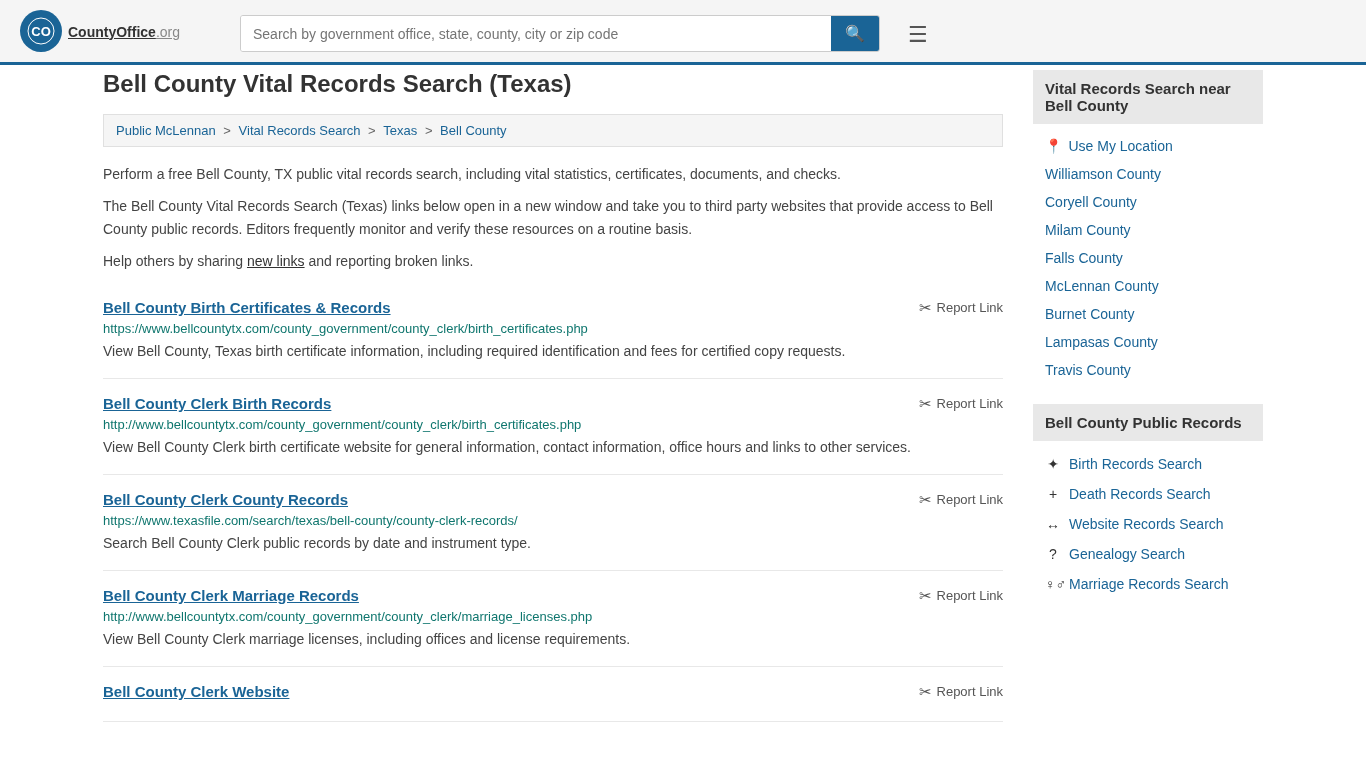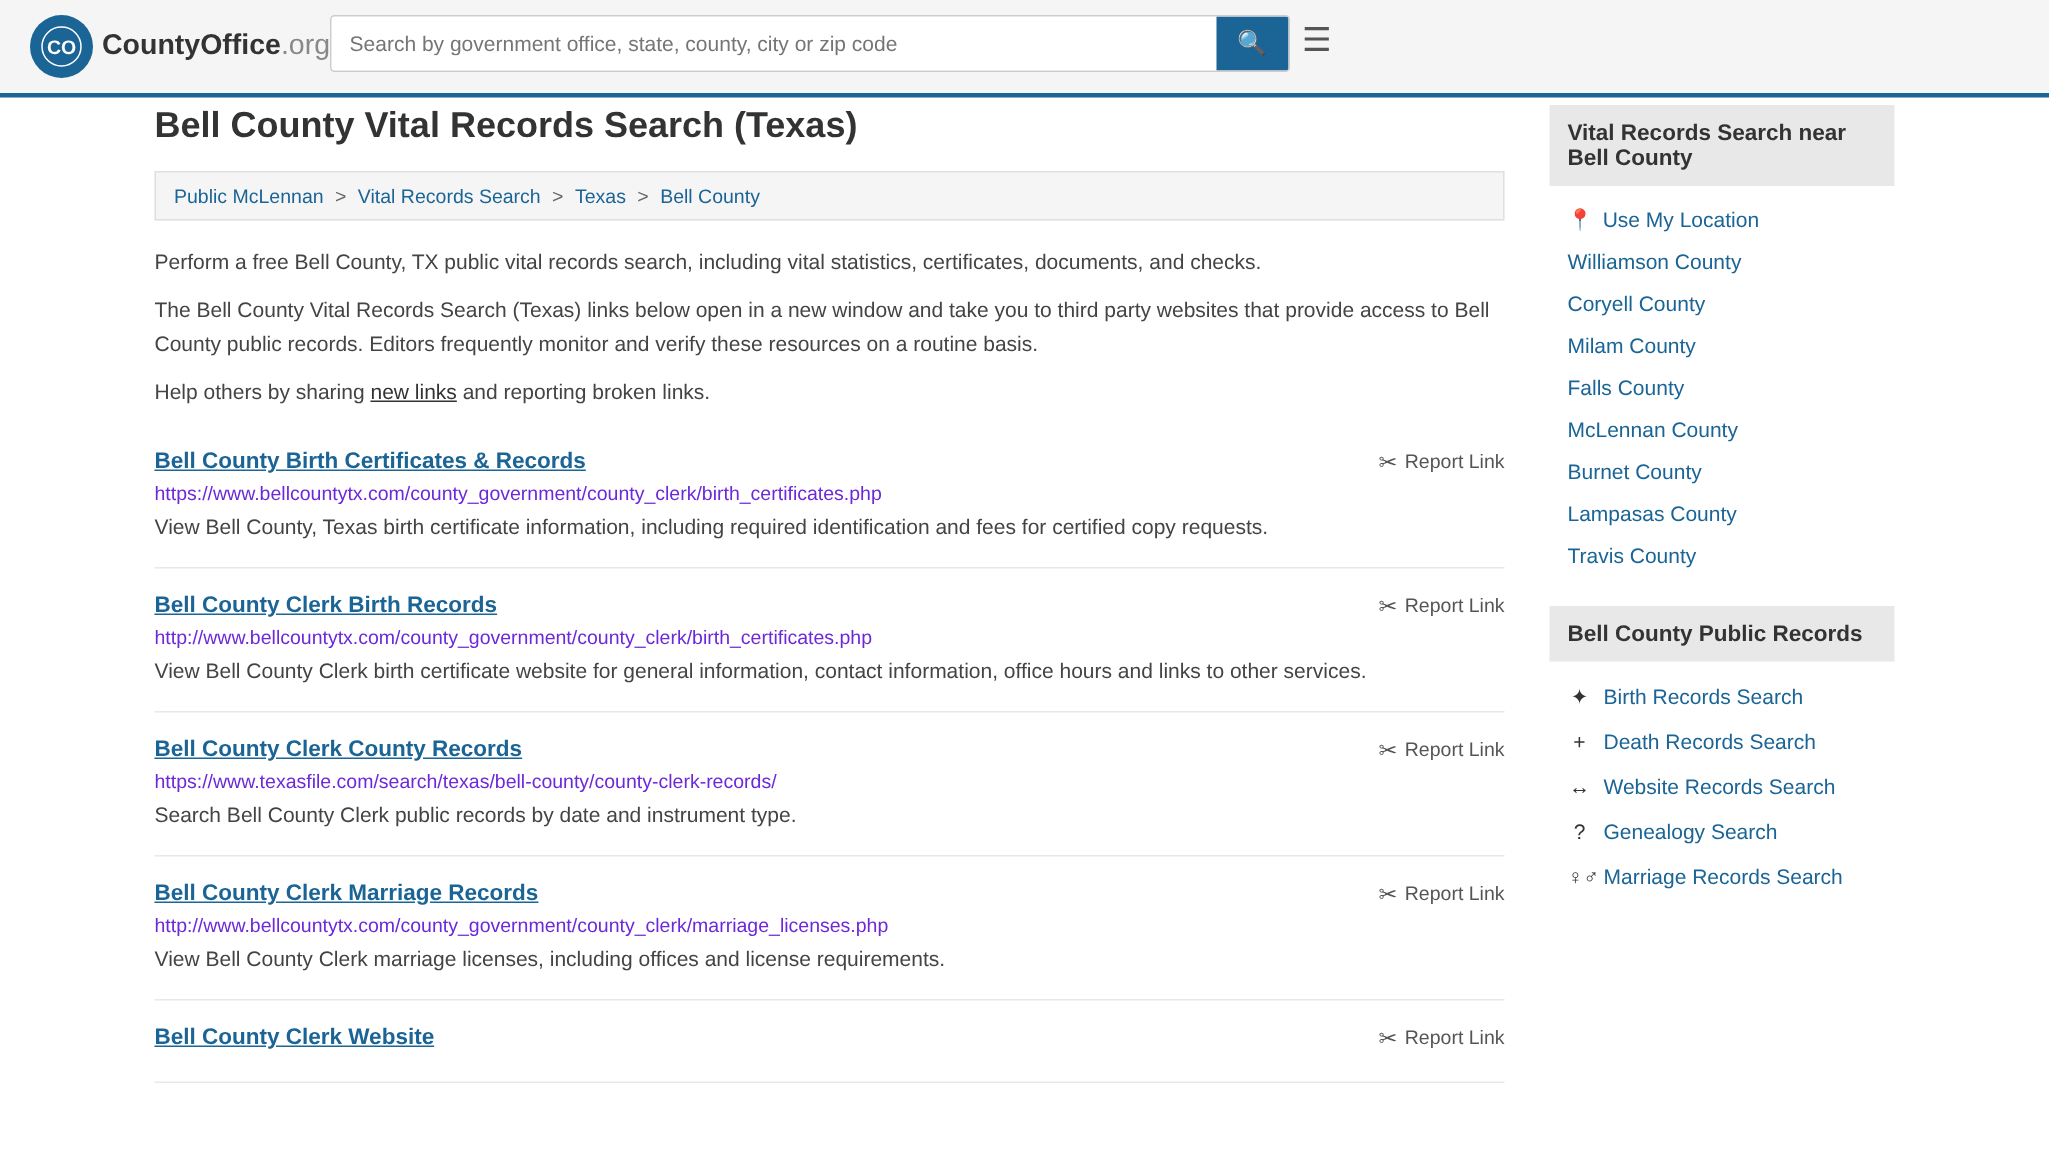--- a/index.html
+++ b/index.html
@@ -4,21 +4,22 @@
   <style>
     * { box-sizing: border-box; margin: 0; padding: 0; }
     body { font-family: Arial, sans-serif; font-size: 14px; color: #333; background: #fff; }
 
     
     .header {
       background: #f5f5f5;
       border-bottom: 3px solid #1a6496;
       padding: 10px 20px;
       display: flex;
-      align-items: flex-start;
+      align-items: flex-end;
+      gap: 20px;
     }
     .logo-area {
       display: flex;
       align-items: center;
       gap: 6px;
       min-width: 200px;
     }
     .logo-circle {
       width: 42px;
       height: 42px;
@@ -31,21 +32,22 @@
       font-size: 18px;
     }
     .logo-text {
       font-size: 18px;
       font-weight: bold;
       color: #333;
     }
     .logo-text span {
       color: #888;
       font-weight: normal;
-      font-size: 19px;
+      font-size: 14px;
+      text-decoration: underline;
     }
     .search-bar {
       flex: 1;
       display: flex;
       max-width: 640px;
       border: 1px solid #ccc;
       border-radius: 3px;
       overflow: hidden;
     }
     .search-input {
@@ -148,21 +150,21 @@
       color: #555;
       cursor: pointer;
       white-space: nowrap;
     }
     .report-icon {
       font-size: 15px;
       color: #555;
     }
     .result-url {
       font-size: 13px;
-      color: #6d28d9;
+      color: #0f766e;
       margin-bottom: 5px;
     }
     .result-desc {
       font-size: 14px;
       color: #444;
       line-height: 1.5;
     }
 
     
     .sidebar-section {

